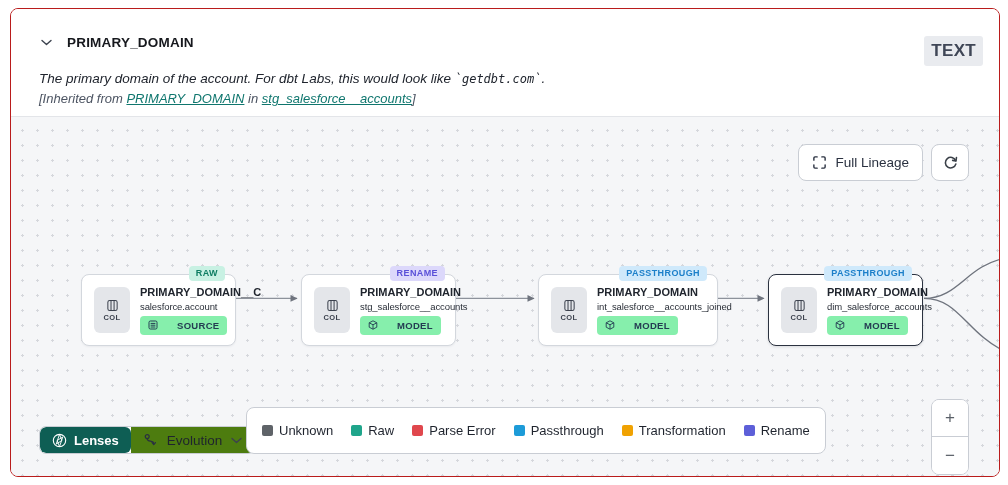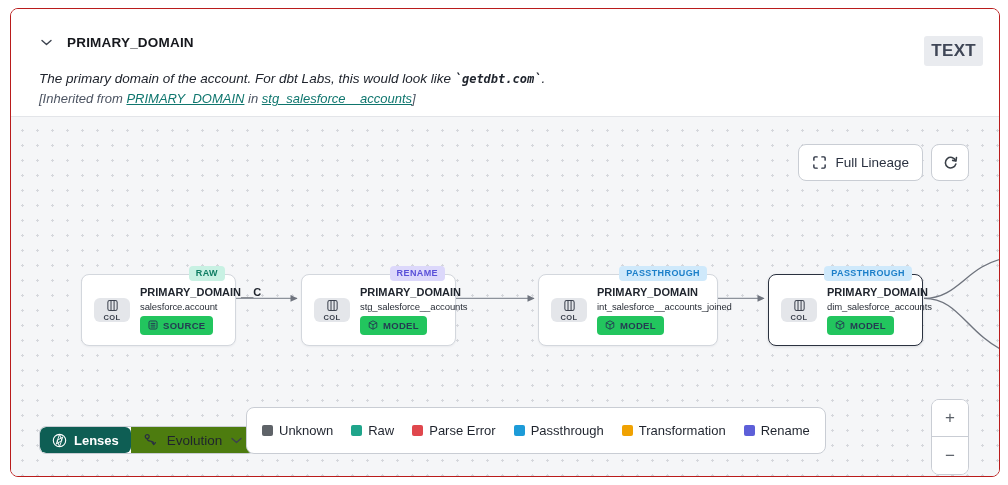--- a/index.html
+++ b/index.html
@@ -10,47 +10,47 @@
           display:flex; flex-direction:column; overflow:hidden; }
 
   
   .hdr { padding:9px 16px 10px 28px; background:#fff; border-bottom:1px solid #e3e5e9; }
   .hdr-row1 { display:flex; align-items:center; gap:13px; }
   .chev-btn { display:flex; align-items:center; cursor:pointer; background:none; border:none; padding:2px; }
   .hdr-title { font-size:13.5px; font-weight:700; color:#16181d; letter-spacing:.2px; }
   .type-pill { margin-left:auto; background:#e9ebef; color:#3f4656; font-size:17px; font-weight:600;
                padding:5px 7px; border-radius:3px; letter-spacing:.3px;margin-top:18px; }
   .hdr-desc { margin-top:5px; font-size:13.5px; font-style:italic; color:#20252e; }
-  .hdr-desc code { font-family:"DejaVu Sans Mono", monospace; font-weight:700; font-size:12px; font-style:italic; }
+  .hdr-desc code { font-family:"DejaVu Sans Mono", monospace; font-weight:400; font-size:12px; font-style:italic; }
   .hdr-inherit { margin-top:5px; font-size:13px; font-style:italic; color:#4c5462; }
   .hdr-inherit a { color:#0f766e; text-decoration:underline; cursor:pointer; }
 
   
   .canvas { position:relative; flex:1; background:#f5f6f8;
             background-image:radial-gradient(#d5d7dc 1.2px, transparent 1.2px);
             background-size:15px 15px; background-position:4px 6px; }
   .edges { position:absolute; inset:0; width:100%; height:100%; pointer-events:none; }
 
   
   .node { position:absolute; top:157px; height:72px; background:#fff; border:1px solid #d3d7dd;
           border-radius:8px; display:flex; align-items:center; gap:10px; padding:0 12px;
           box-shadow:0 1px 2px rgba(20,24,33,.05); cursor:pointer; }
   .node.selected { border:1.8px solid #2b3240; box-shadow:0 1px 3px rgba(20,24,33,.12); }
   .lens-badge { position:absolute; top:-9px; right:10px; font-size:9px; font-weight:700;
                 letter-spacing:.4px; padding:3px 7px; border-radius:4px; line-height:1; }
   .lens-badge.raw { background:#c8f1e3; color:#0d7d62; }
   .lens-badge.rename { background:#dcd8fb; color:#5a50d8; }
   .lens-badge.passthrough { background:#cfe9fb; color:#1c7fc9; }
-  .col-box { width:36px; min-width:36px; height:24px; background:#e4e6ea; border-radius:6px;
+  .col-box { width:36px; min-width:36px; height:46px; background:#e4e6ea; border-radius:6px;
              display:flex; flex-direction:column; align-items:center; justify-content:center; gap:1px; }
   .col-box span { font-size:7.5px; font-weight:700; color:#3c424e; letter-spacing:.4px; }
   .node-body { display:flex; flex-direction:column; gap:3px; min-width:0; }
   .node-title { font-size:11px; font-weight:700; color:#20252e; white-space:nowrap; }
   .node-sub { font-size:9.5px; color:#2a2f38; white-space:nowrap; letter-spacing:-.1px; }
-  .type-badge { display:inline-flex; align-items:center; gap:5px; background:#22c55e; color:#243c52;
+  .type-badge { display:inline-flex; align-items:center; gap:19px; background:#86efac; color:#243c52;
                 font-size:9.5px; font-weight:700; padding:4px 8px; border-radius:4px;
                 align-self:flex-start; margin-top:1px; letter-spacing:.3px; }
 
   
   .btn { display:inline-flex; align-items:center; justify-content:center; gap:8px; background:#fff;
          border:1px solid #c9cdd4; border-radius:8px; color:#2a3140; font-size:13.5px; cursor:pointer;
          font-family:"Liberation Sans", sans-serif; }
   .full-lineage { position:absolute; top:27px; right:76px; height:37px; padding:0 13px;justify-content:center; }
   .refresh { position:absolute; top:27px; right:30px; width:38px; height:37px; }
 

